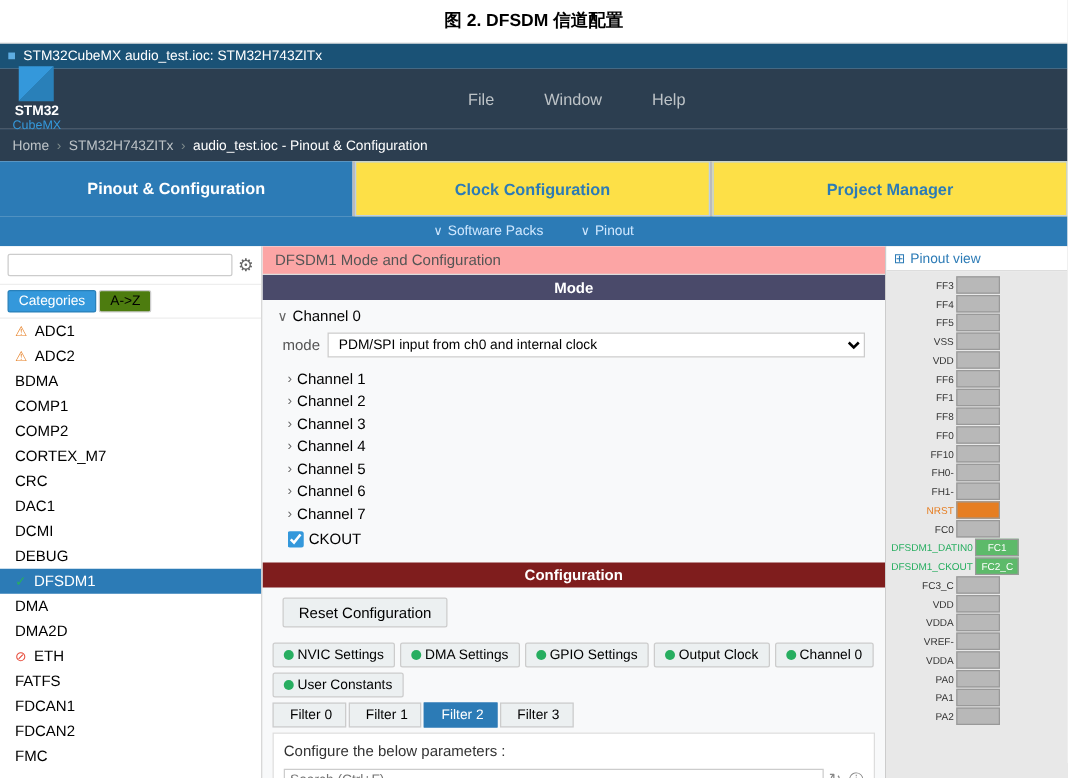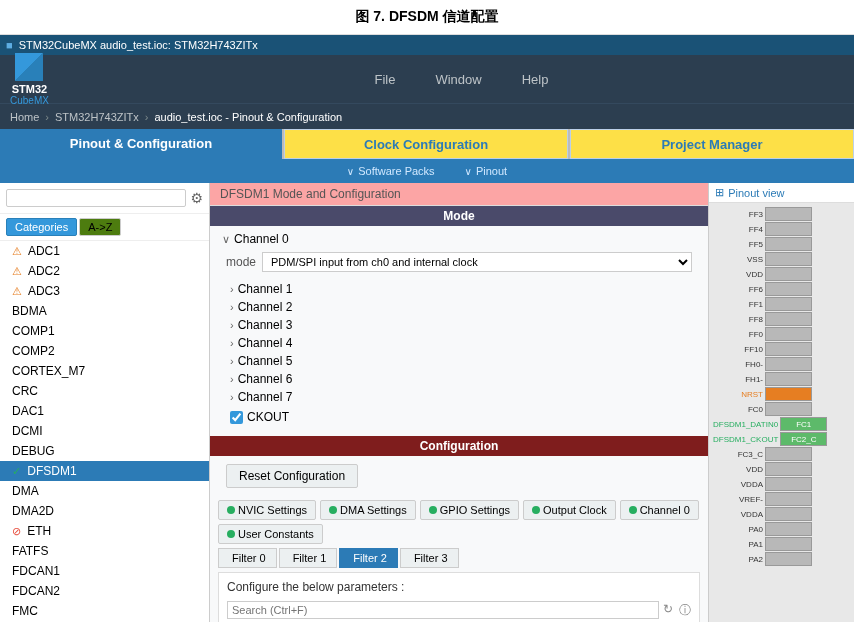--- a/index.html
+++ b/index.html
@@ -17,21 +17,21 @@
     .nav-menu { display: flex; gap: 40px; flex: 1; justify-content: center; }
     .nav-item { color: #bdc3c7; font-size: 13px; cursor: pointer; }
 
     
     .breadcrumb { background: #2c3e50; padding: 4px 10px; display: flex; align-items: center; gap: 6px; height: 26px; border-top: 1px solid #34495e; }
     .breadcrumb-item { color: #bdc3c7; font-size: 11px; cursor: pointer; }
     .breadcrumb-item.active { color: white; }
     .breadcrumb-sep { color: #7f8c8d; font-size: 11px; }
 
     
-    .tab-bar { display: flex; background: #ecf0f1; height: 30px; }
+    .tab-bar { display: flex; background: #ecf0f1; height: 44px; }
     .tab { flex: 1; display: flex; align-items: center; justify-content: center; font-size: 13px; font-weight: bold; cursor: pointer; border-bottom: 2px solid transparent; }
     .tab.active { color: white; background: #2c7bb6; }
     .tab.inactive { color: #2c7bb6; background: #fde047; border: 1px solid #bcd0e8; }
     .tab-divider { width: 2px; background: #bbb; }
 
     
     .sub-tab-bar { display: flex; background: #2c7bb6; height: 24px; align-items: center; justify-content: center; gap: 30px; }
     .sub-tab { color: #d0e8ff; font-size: 11px; cursor: pointer; display: flex; align-items: center; gap: 4px; }
     .sub-tab-arrow { font-size: 10px; }
 
@@ -79,30 +79,30 @@
     .filter-tab.active { background: #2c7bb6; color: white; border-color: #2c7bb6; }
     .config-params { padding: 4px 8px; font-size: 12px; color: #333; background: white; margin: 0 8px 4px; border: 1px solid #ddd; }
     .params-search { display: flex; align-items: center; gap: 4px; padding: 4px 0; border-bottom: 1px solid #eee; margin-bottom: 4px; }
     .params-search input { flex: 1; border: 1px solid #ccc; padding: 2px 4px; font-size: 11px; }
     .params-icons { color: #888; font-size: 12px; display: flex; gap: 6px; }
 
     
     .right-panel { width: 145px; background: #e8e8e8; overflow: hidden; position: relative; }
     .pinout-header { background: white; padding: 3px 6px; font-size: 11px; color: #2c7bb6; display: flex; align-items: center; gap: 4px; border-bottom: 1px solid #ddd; cursor: pointer; }
     .pin-row { display: flex; align-items: center; gap: 2px; }
-    .pin-box { width: 47px; height: 14px; background: #b8b8b8; border: 1px solid #999; font-size: 8px; display: flex; align-items: center; justify-content: center; color: #333; }
+    .pin-box { width: 35px; height: 14px; background: #b8b8b8; border: 1px solid #999; font-size: 8px; display: flex; align-items: center; justify-content: center; color: #333; }
     .pin-box.green { background: #5dba6a; color: white; }
 
     
     .figure-title { text-align: center; font-size: 14px; font-weight: bold; padding: 8px; background: white; border-bottom: 1px solid #ddd; }
   </style>
 </head>
 <body>
 
-<div class="figure-title">图 7. DFSDM 信道配置</div>
+<div class="figure-title">图 2. DFSDM 信道配置</div>
 
 <div class="title-bar">
   <span style="color:#5dade2;">■</span>
   <span>STM32CubeMX audio_test.ioc: STM32H743ZITx</span>
 </div>
 
 <div class="app-header">
   <div class="stm32-logo">
     <div class="logo-cube"></div>
     <span class="stm32">STM32</span>
@@ -152,23 +152,20 @@
     <div class="sidebar-cats">
       <button class="sidebar-cat-btn active">Categories</button>
       <button class="sidebar-cat-btn">A-&gt;Z</button>
     </div>
 
     <div class="sidebar-item warning">
         <span>ADC1</span>
       </div>
     <div class="sidebar-item warning">
         <span>ADC2</span>
-      </div>
-    <div class="sidebar-item warning">
-        <span>ADC3</span>
       </div>
     <div class="sidebar-item">
         <span>BDMA</span>
       </div>
     <div class="sidebar-item">
         <span>COMP1</span>
       </div>
     <div class="sidebar-item">
         <span>COMP2</span>
       </div>

